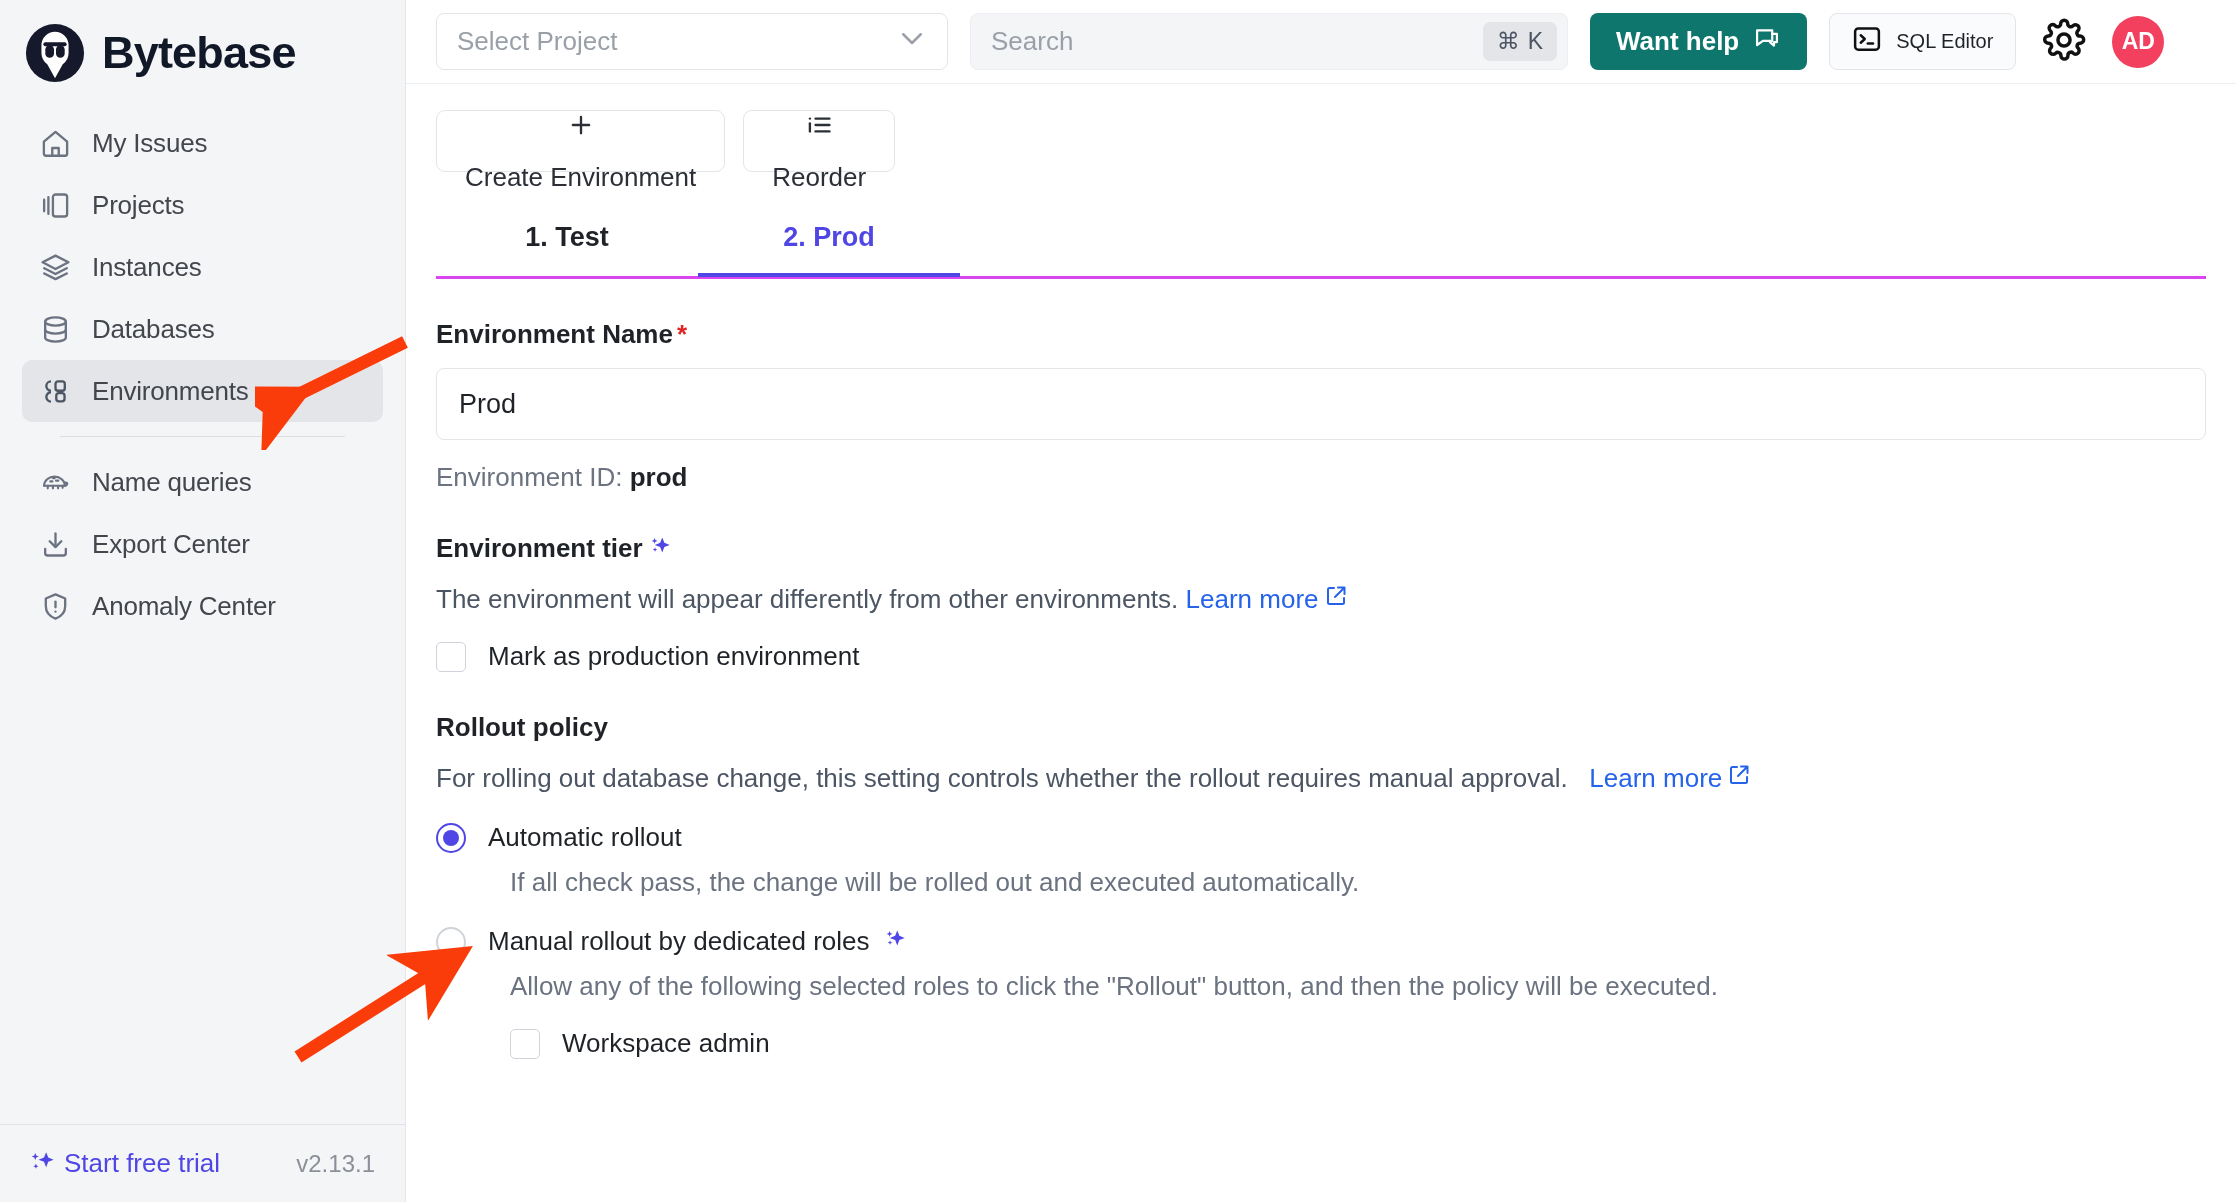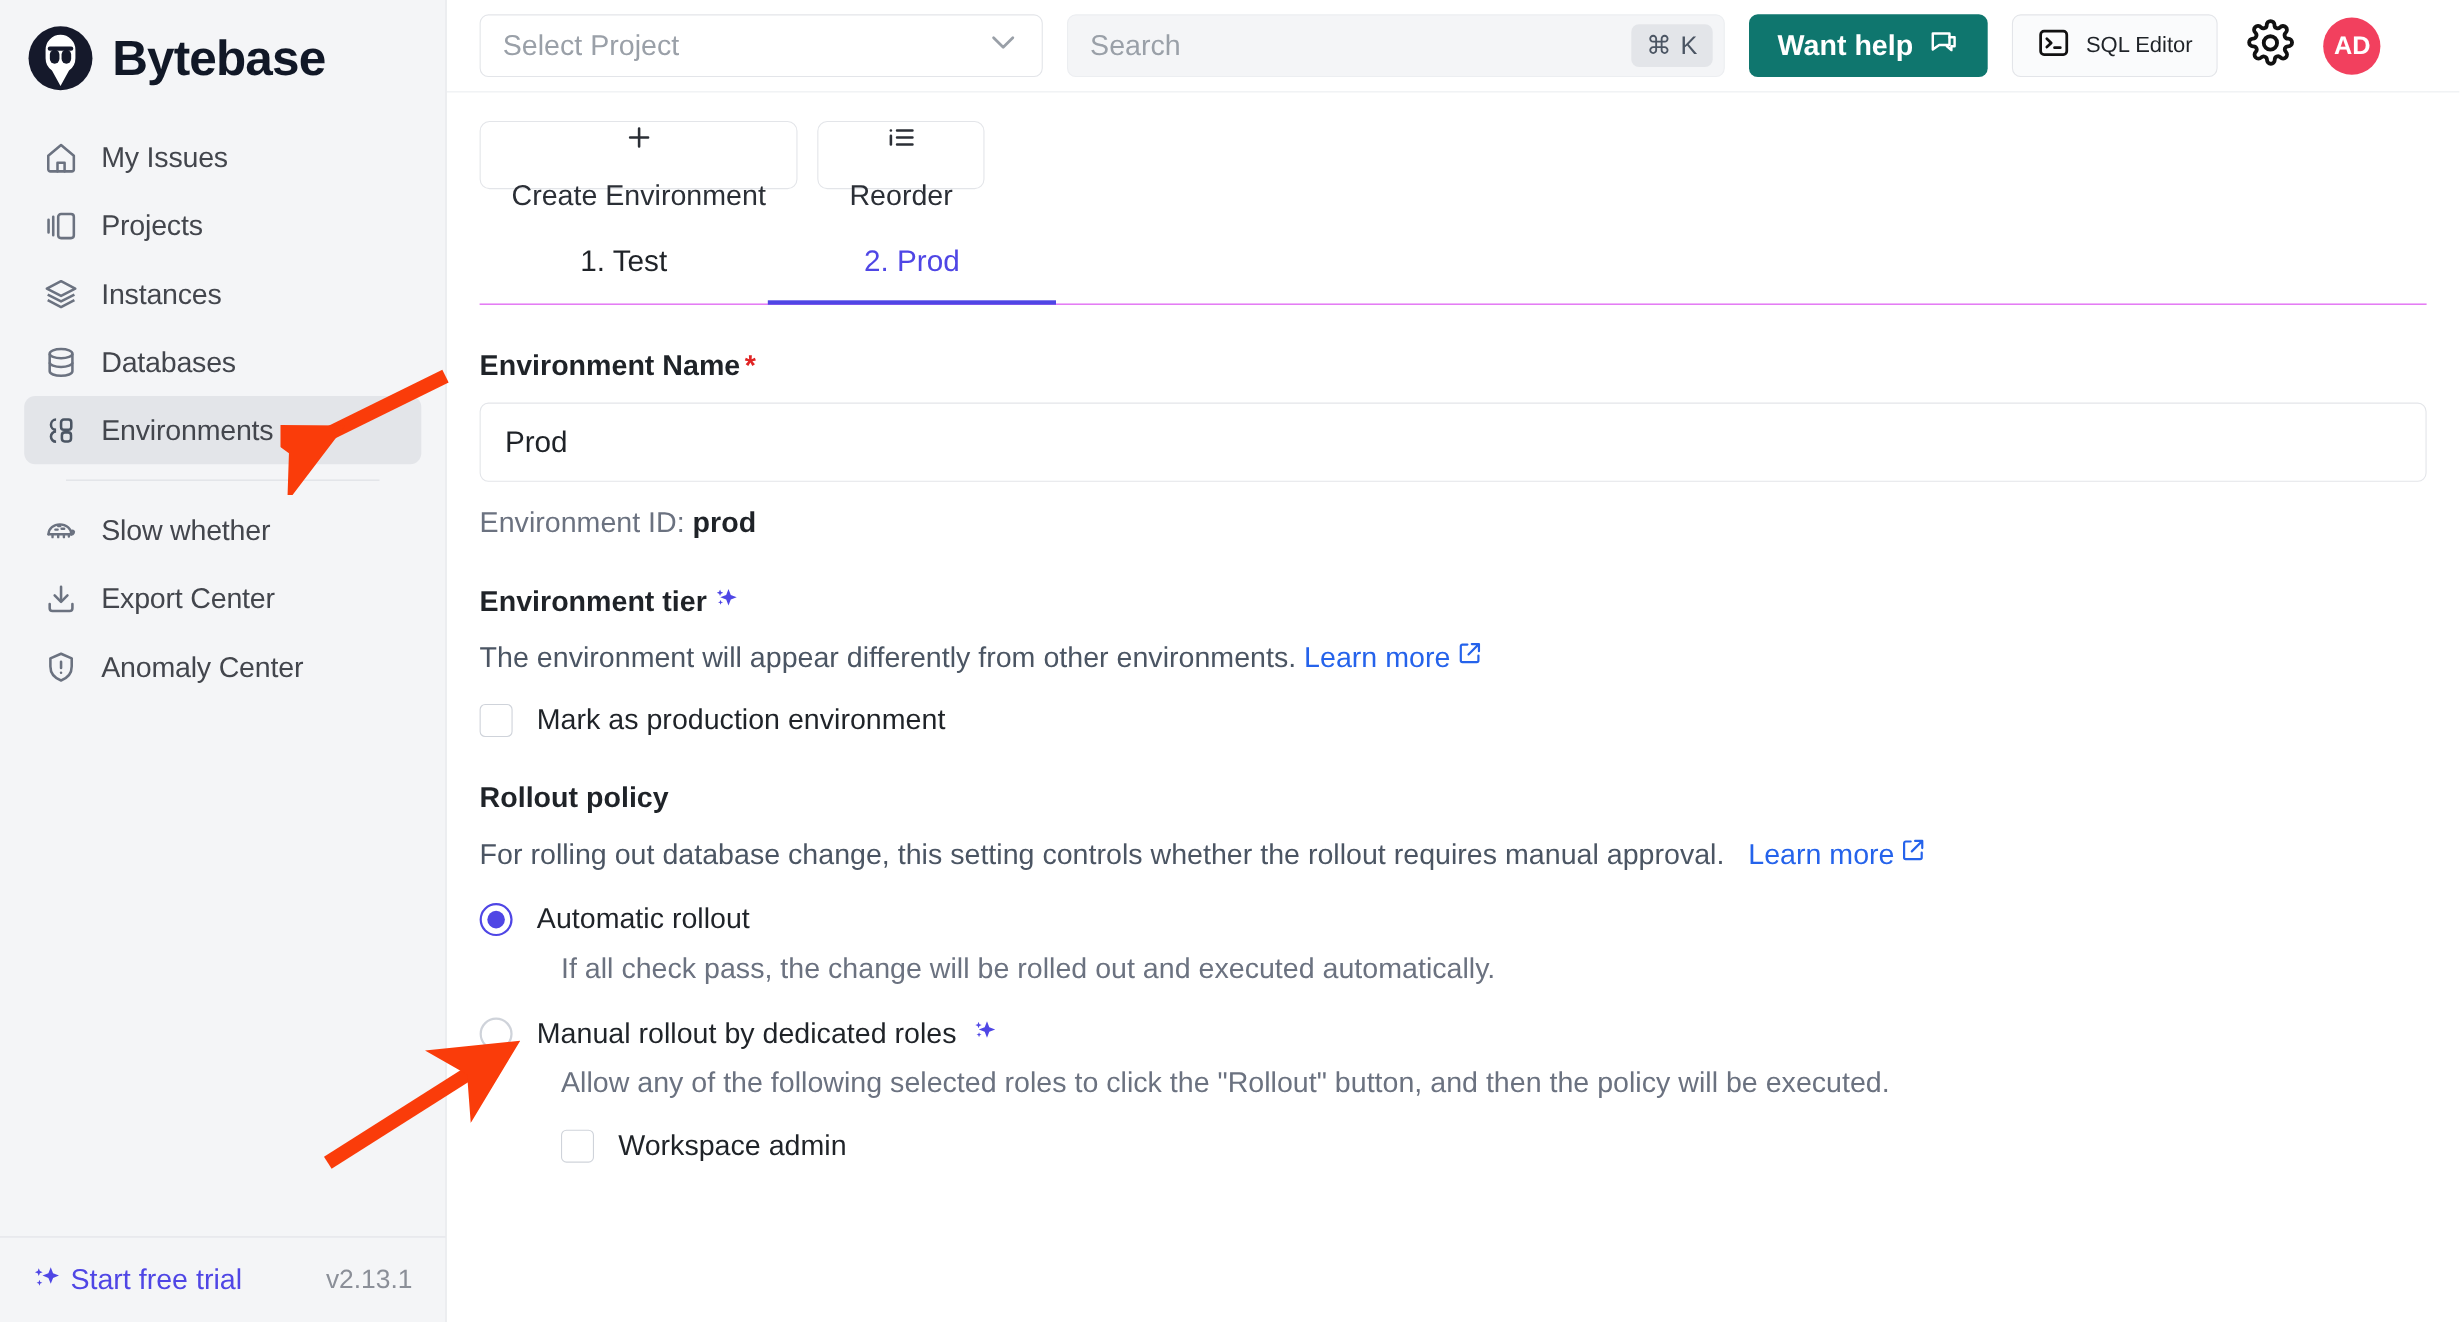--- a/index.html
+++ b/index.html
@@ -104,21 +104,22 @@
   .actions { display:flex; gap: 18px; padding: 26px 0 0 30px; }
   .btn-outline {
     height: 62px; border:1px solid #e3e5e9; border-radius:9px;
     background:#fff; padding: 0 28px;
     display:flex; align-items:center; gap:16px;
     font-size:26px; color:#2b2f36; cursor:pointer;flex-direction:column;
   }
 
   .tabs {
     display:flex; margin: 36px 30px 0 30px;
-    border-bottom: 1px solid #d946ef;
+    border-bottom: 3px solid #d946ef;
+    font-weight: bold;
   }
   .tab {
     min-width: 262px; text-align:center;
     padding: 14px 0 20px 0;
     font-size: 27px; color:#1f2328; cursor:pointer;
     border-bottom: 4px solid transparent;
     margin-bottom:-1px;
   }
   .tab.active { color:#4f46e5; border-bottom-color:#4f46e5; }
 
@@ -250,21 +251,21 @@
         <span class="ico">
           <svg viewBox="0 0 24 24" width="31" height="31" fill="none" stroke="#6b7280" stroke-width="1.7" stroke-linecap="round">
             <path d="M3.2 14.5c0-4 3.6-7 8-7s8 3 8 7"></path>
             <path d="M3.2 14.5h16"></path>
             <path d="M19.2 12.2c1.4-.5 2.3.3 1.6 1.4-.5.8-1.1 1-1.6.9"></path>
             <circle cx="20.3" cy="12.6" r="0.9" fill="#6b7280" stroke="none"></circle>
             <path d="M6 14.5v2M10 14.5v2M14 14.5v2M17.5 14.5v1.6"></path>
             <path d="M8 11.2h1.6M12.4 10.6h1.8M10 8.6h1.4"></path>
           </svg>
         </span>
-        <span class="lbl">Slow whether</span>
+        <span class="lbl">Name queries</span>
       </div>
 
       <div class="nav-item">
         <span class="ico">
           <svg viewBox="0 0 24 24" width="31" height="31" fill="none" stroke="#6b7280" stroke-width="1.8" stroke-linecap="round" stroke-linejoin="round">
             <path d="M12 3.5v10"></path>
             <path d="M7.5 9.5 12 14l4.5-4.5"></path>
             <path d="M4 15.5v3a2 2 0 0 0 2 2h12a2 2 0 0 0 2-2v-3"></path>
           </svg>
         </span>

